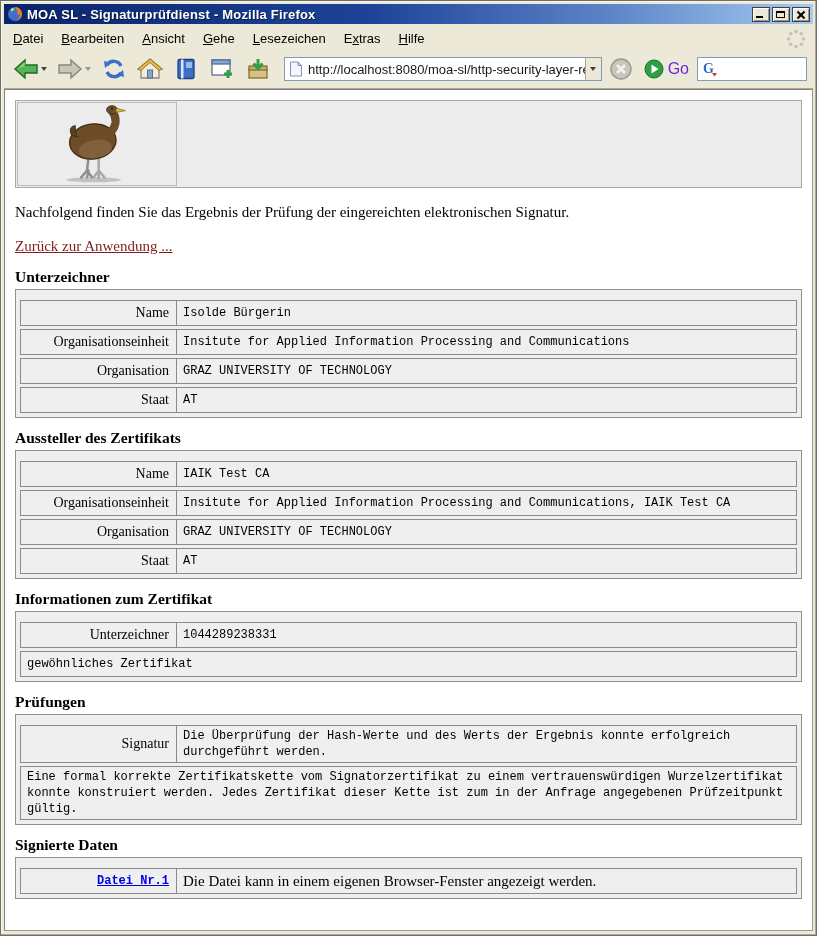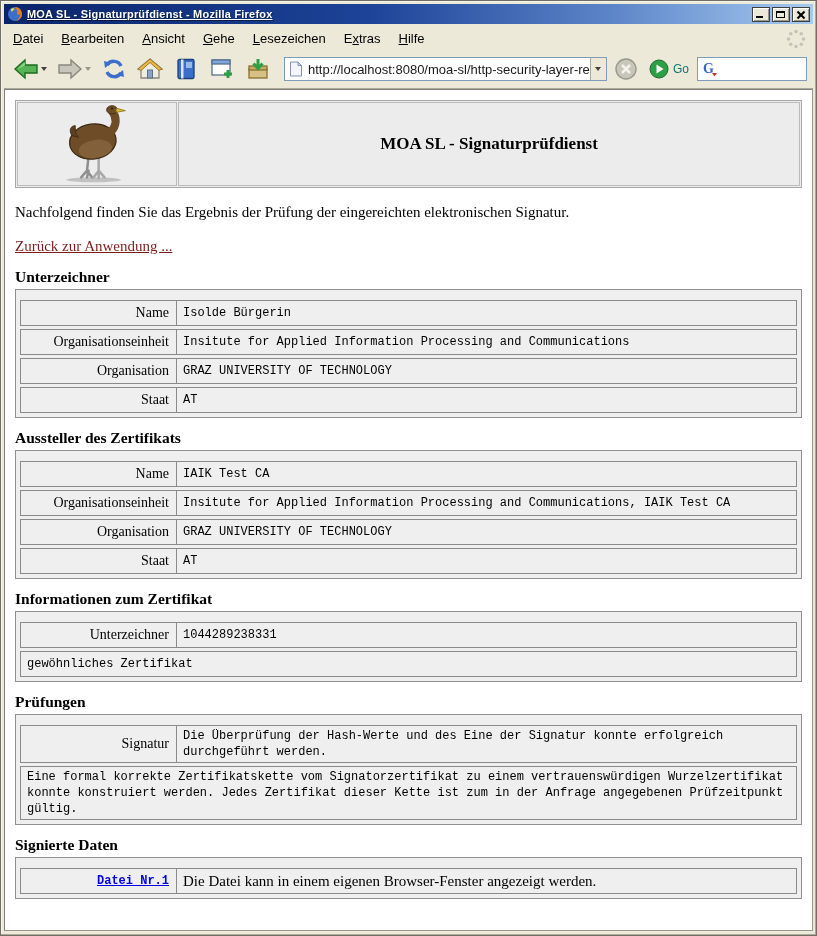--- a/index.html
+++ b/index.html
@@ -13,22 +13,22 @@
   }
 
   
   .titlebar {
     position:absolute; left:3px; top:3px; right:3px; height:20px;
     background:linear-gradient(90deg,#0a246a 0%,#1c4398 45%,#5c85c8 75%,#a6caf0 100%);
     display:flex; align-items:center; padding:0 3px; overflow:hidden;
   }
   .titlebar .app-icon { width:16px; height:16px; flex:0 0 16px; margin-right:4px; }
   .titlebar .title-text {
-    color:#fff; font-size:11px; font-weight:bold; letter-spacing:0.2px;
-    white-space:nowrap; text-shadow:1px 1px 0 rgba(0,0,0,.45); flex:1;text-decoration:underline;
+    color:#fff; font-size:13px; font-weight:bold; letter-spacing:0.2px;
+    white-space:nowrap; text-shadow:1px 1px 0 rgba(0,0,0,.45); flex:1;
   }
   .winbtns { display:flex; gap:2px; }
   .winbtn {
     width:18px; height:15px; background:#ece9d8; position:relative;
     border:1px solid #404040;
     box-shadow: inset 1px 1px 0 #fff, inset -1px -1px 0 #9a978c;
   }
   .winbtn .glyph-min { position:absolute; left:3px; bottom:3px; width:7px; height:2px; background:#000; }
   .winbtn .glyph-max { position:absolute; left:3px; top:3px; width:9px; height:7px; border:1px solid #000; border-top-width:2px; }
   .winbtn .glyph-x1, .winbtn .glyph-x2 {
@@ -65,21 +65,21 @@
   }
   .urlbar .url-text {
     flex:1; font-size:13px; color:#1a1a1a; white-space:nowrap; overflow:hidden;
     padding-left:5px;
   }
   .url-drop {
     width:16px; height:22px; background:#ece9d8; border-left:1px solid #aca899;
     display:flex; align-items:center; justify-content:center; flex:0 0 16px;
   }
   .go-group { display:flex; align-items:center; gap:4px; padding:0 4px; }
-  .go-label { font-size:12px; color:#0f766e; }
+  .go-label { font-size:16px; color:#6d28d9; }
   .searchbox {
     width:110px; height:24px; background:#fff; border:1px solid #7f9db9;
     display:flex; align-items:center; padding:0 4px; gap:2px;
   }
 
   
   .content {
     position:absolute; left:3px; top:88px; right:3px; bottom:4px;
     background:#fff; overflow:hidden;
     border:1px solid #9a978c; border-top-color:#808080; border-left-color:#808080;
@@ -277,21 +277,20 @@
           <path d="M52 62 L52 80 L46 88 M52 80 L52 89 M52 80 L59 88" fill="none" stroke="#a8a8a8" stroke-width="3" stroke-linecap="round"></path>
           <ellipse cx="45" cy="45" rx="28" ry="21" fill="#6f4c28" stroke="#3c2a14" stroke-width="1.5" transform="rotate(-8 45 45)"></ellipse>
           <path d="M20 38 C16 32 18 26 24 26 C24 32 24 36 28 40 Z" fill="#5c3e20" stroke="#3c2a14" stroke-width="1"></path>
           <ellipse cx="48" cy="54" rx="20" ry="11" fill="#8a6a42" opacity="0.7" transform="rotate(-8 48 54)"></ellipse>
           <path d="M66 34 C74 26 74 16 68 8" fill="none" stroke="#6f4c28" stroke-width="10" stroke-linecap="round"></path>
           <ellipse cx="68" cy="7" rx="6.5" ry="5" fill="#6f4c28" stroke="#3c2a14" stroke-width="1"></ellipse>
           <path d="M73 5 L84 8 L73 10 Z" fill="#e0c040" stroke="#8a7010" stroke-width="1"></path>
           <circle cx="68" cy="5.5" r="1.2" fill="#1a1a1a"></circle>
         </svg>
       </div>
-      <div class="cell title-cell">MOA SL - Signaturprüfdienst</div>
     </div>
 
     <p class="intro">Nachfolgend finden Sie das Ergebnis der Prüfung der eingereichten elektronischen Signatur.</p>
 
     <a class="pagelink backlink-top" href="#">Zurück zur Anwendung ...</a>
 
     
     <div class="sect-heading">Unterzeichner</div>
     <div class="sect-table">
       <div class="srow">
@@ -343,21 +342,21 @@
       <div class="srow">
         <div class="val">gewöhnliches Zertifikat</div>
       </div>
     </div>
 
     
     <div class="sect-heading">Prüfungen</div>
     <div class="sect-table">
       <div class="srow">
         <div class="lbl">Signatur</div>
-        <div class="val">Die Überprüfung der Hash-Werte und des Eine der Signatur konnte erfolgreich durchgeführt werden.</div>
+        <div class="val">Die Überprüfung der Hash-Werte und des Werts der Ergebnis konnte erfolgreich durchgeführt werden.</div>
       </div>
       <div class="srow">
         <div class="val">Eine formal korrekte Zertifikatskette vom Signatorzertifikat zu einem vertrauenswürdigen Wurzelzertifikat konnte konstruiert werden. Jedes Zertifikat dieser Kette ist zum in der Anfrage angegebenen Prüfzeitpunkt gültig.</div>
       </div>
     </div>
 
     
     <div class="sect-heading">Signierte Daten</div>
     <div class="sect-table">
       <div class="srow">

